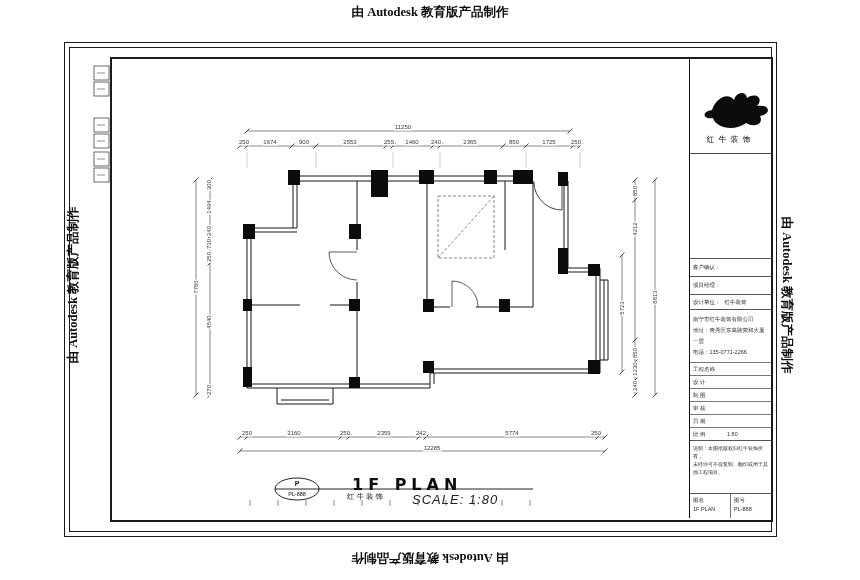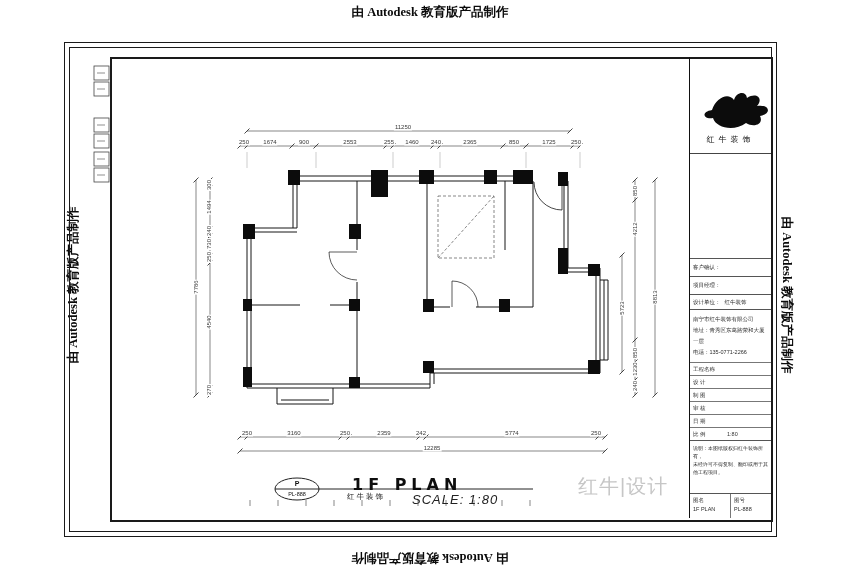--- a/index.html
+++ b/index.html
@@ -197,21 +197,20 @@
   <span class="dim v" style="left:622px;top:308px">5723</span>
   <span class="dim v" style="left:635px;top:353px">850</span>
   <span class="dim v" style="left:635px;top:369px">1230</span>
   <span class="dim v" style="left:635px;top:386px">240</span>
 
   <div class="tag-letter">P</div>
   <div class="tag-code">PL-888</div>
   <div class="plan-title">1F PLAN</div>
   <div class="plan-sub">红牛装饰</div>
   <div class="plan-scale">SCALE: 1:80</div>
-  <div class="gray-logo">红牛|设计</div>
 
   <div class="tb">
     <div class="logo-box">
       <div class="logo-text">红牛装饰</div>
     </div>
     <div class="spacer"></div>
     <div class="sign-row">
       <span>客户确认：</span>
       <span></span>
     </div>

